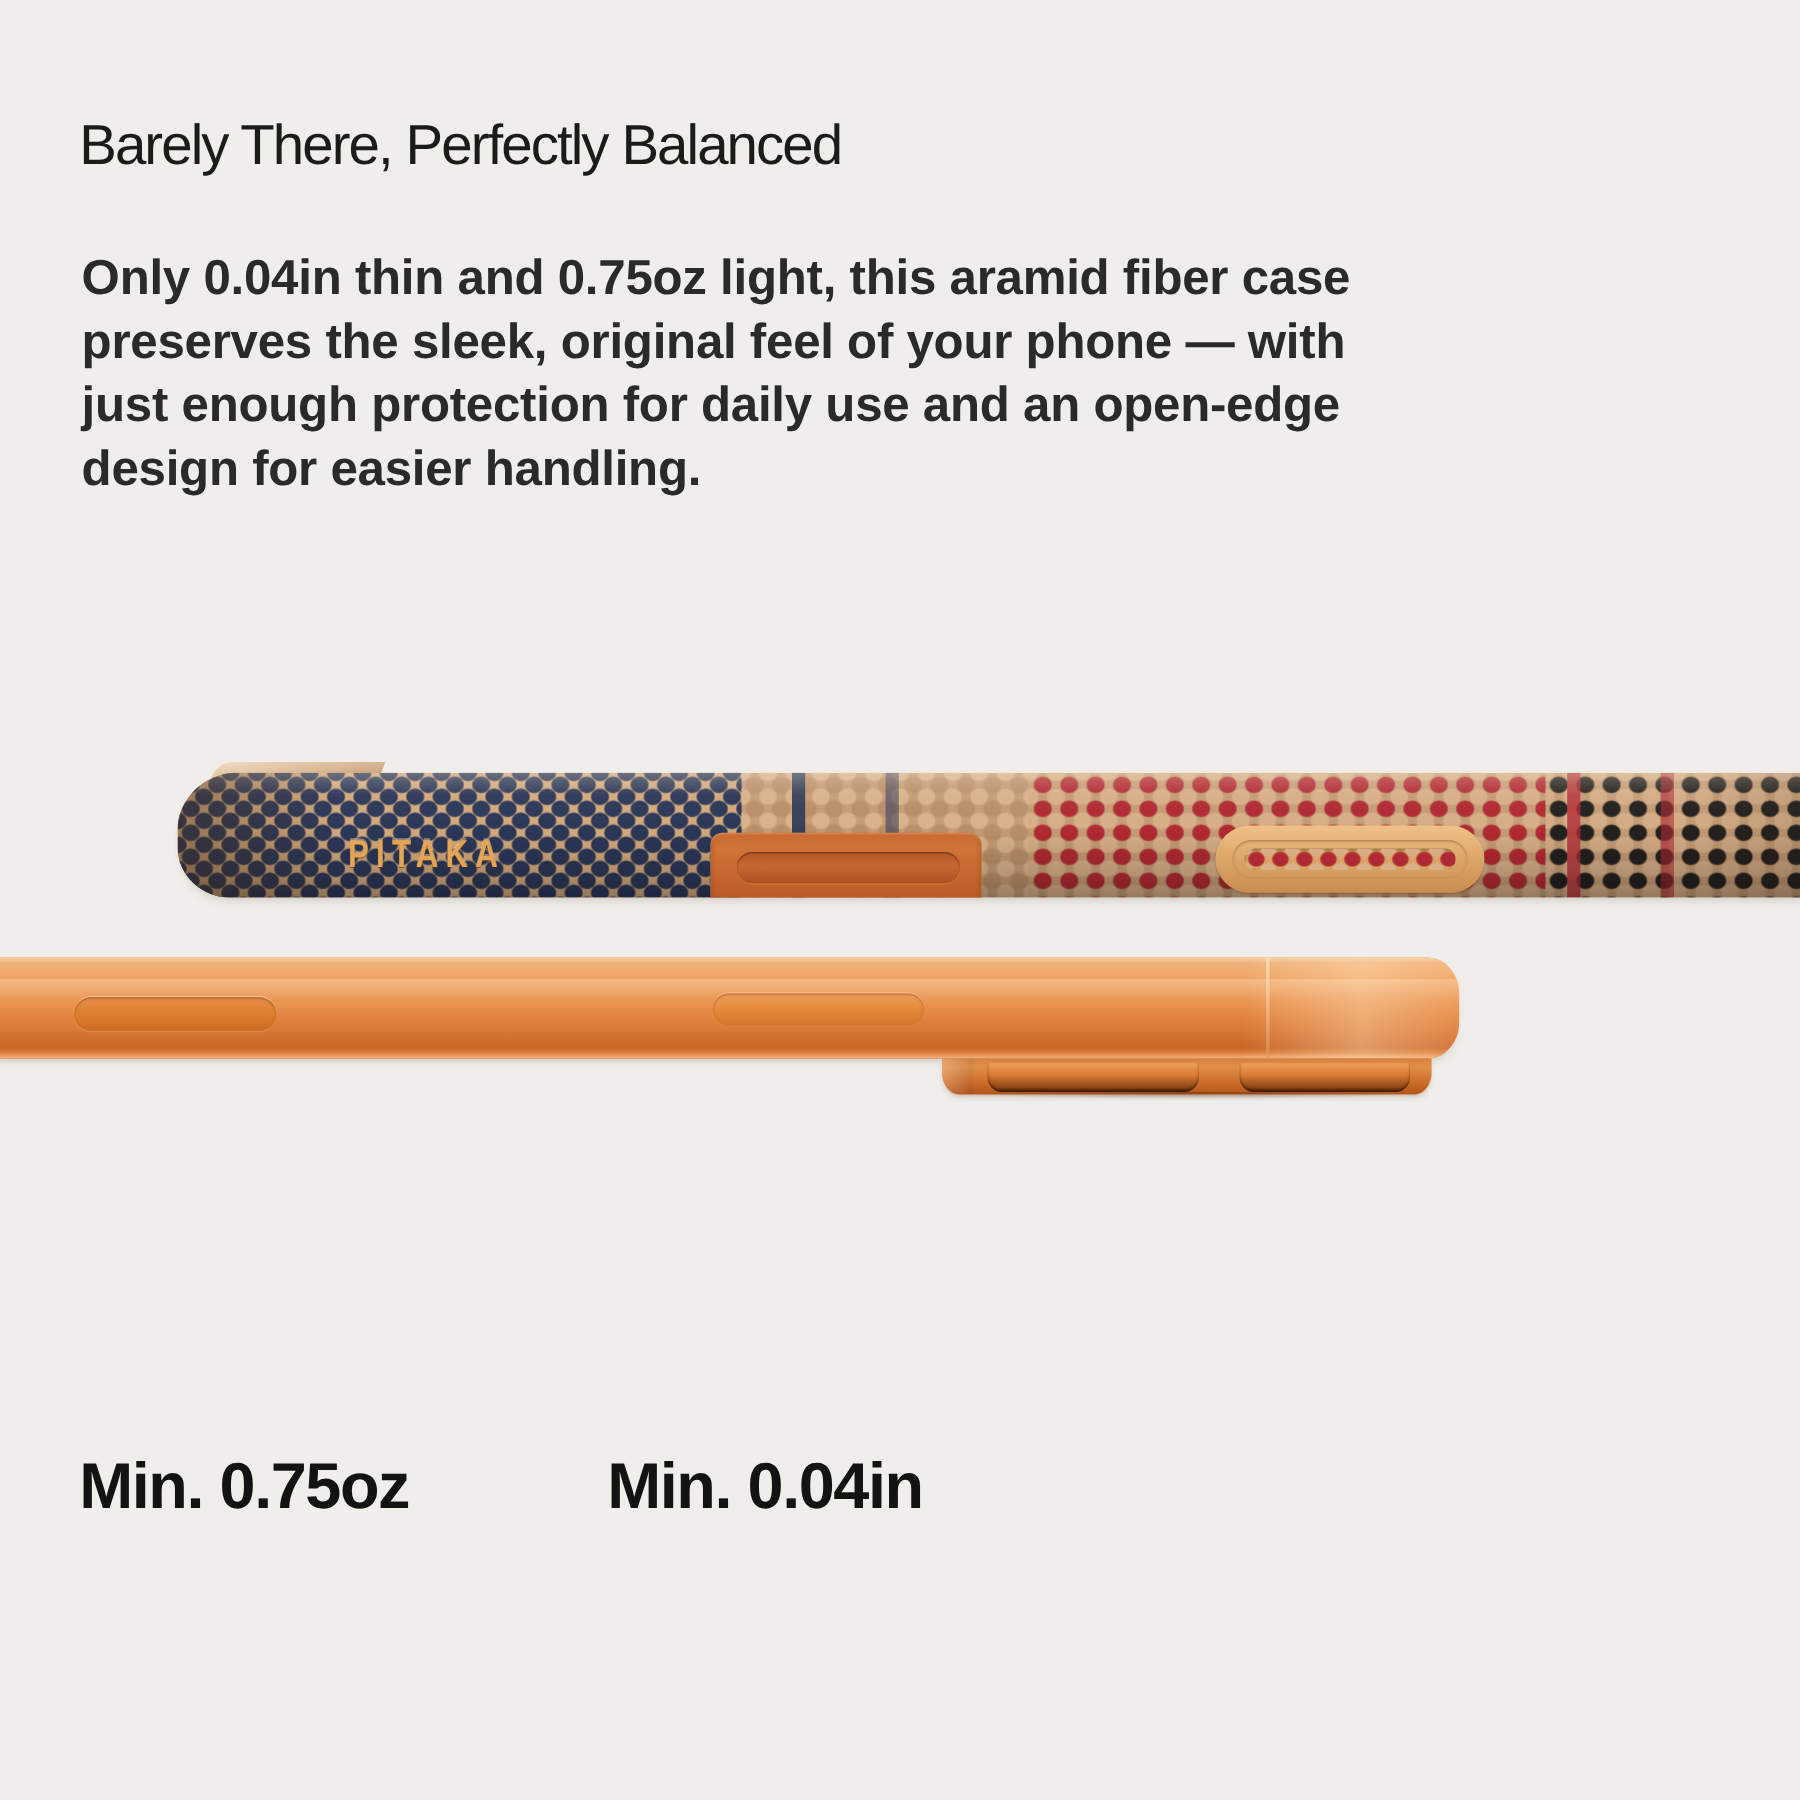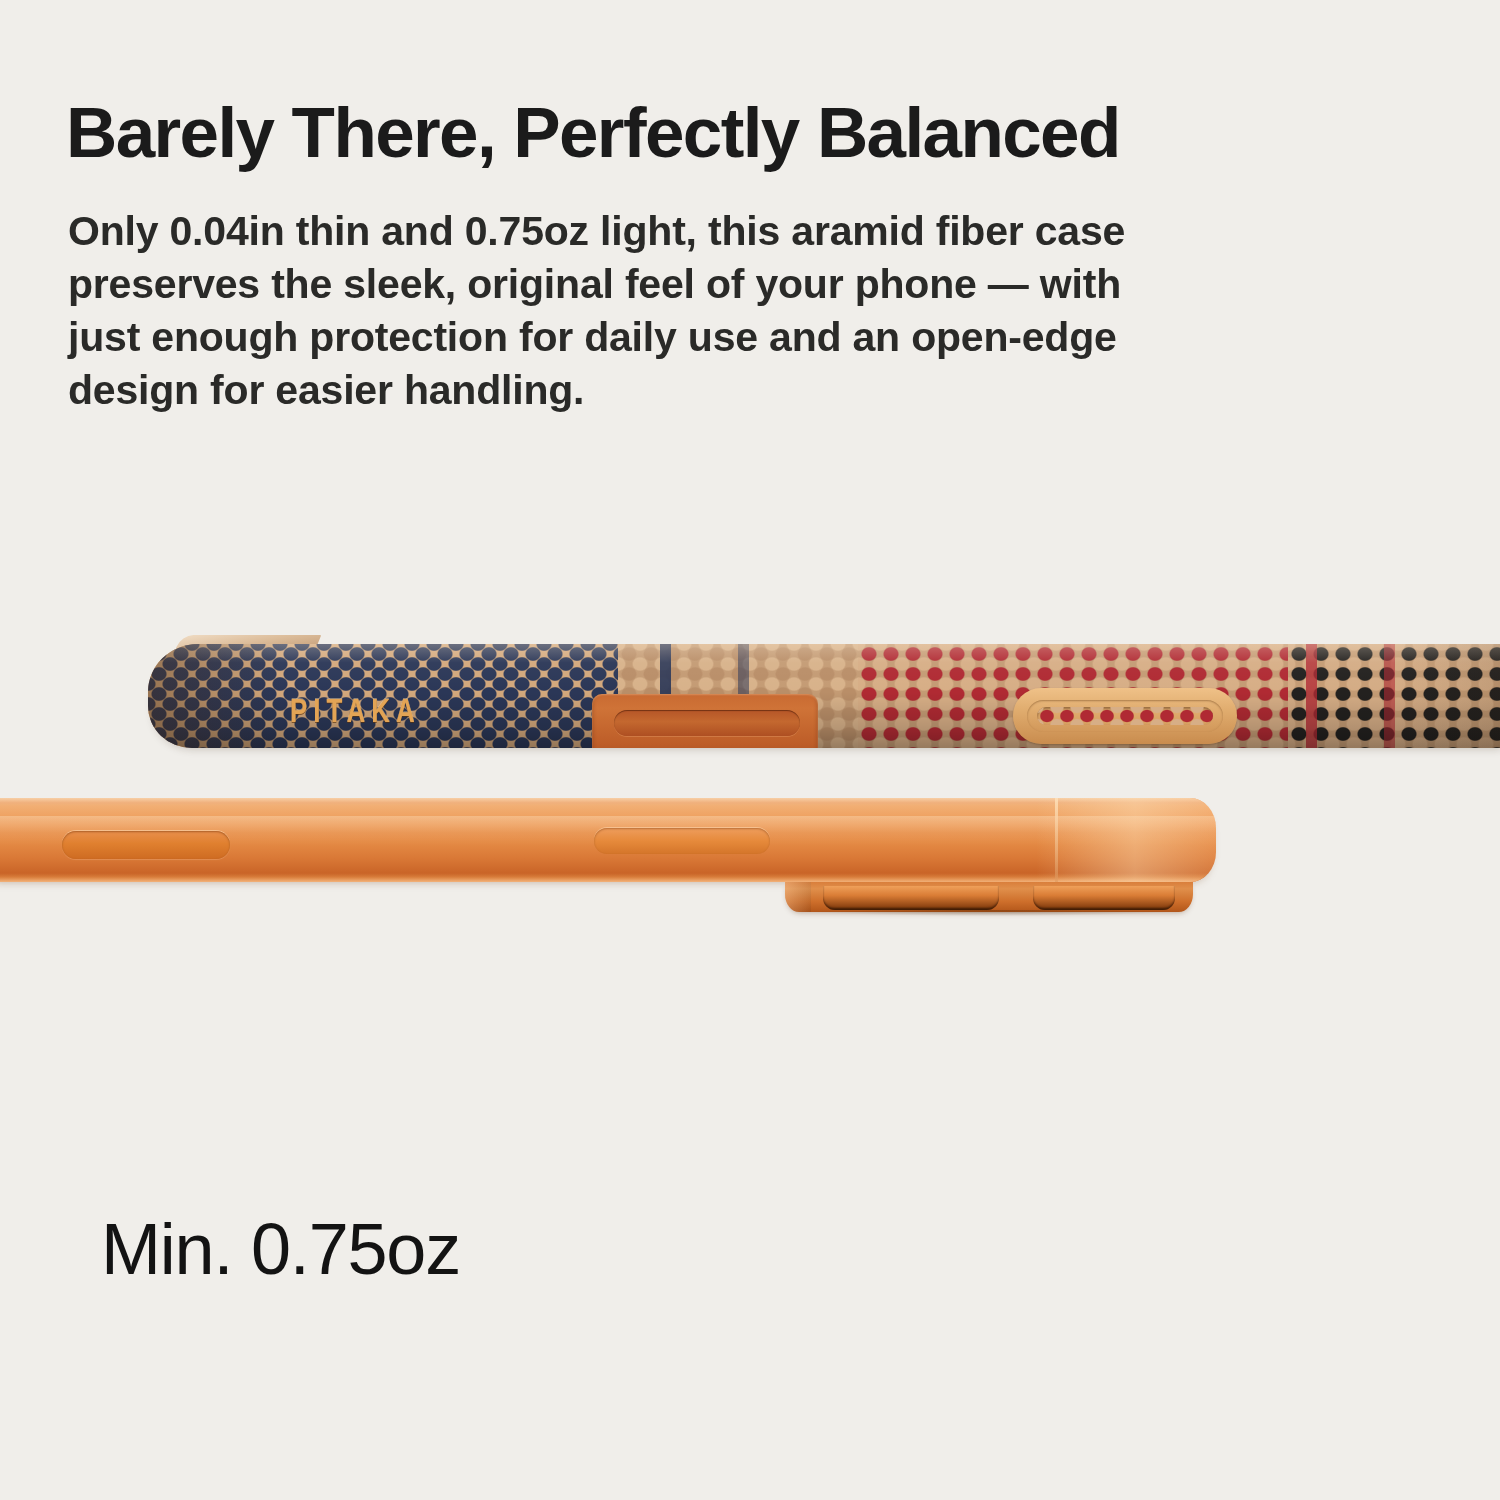--- a/index.html
+++ b/index.html
@@ -18,22 +18,22 @@
     position: absolute;
     inset: 0;
     background: #F0EEEA;
   }
 
   
   .headline {
     position: absolute;
     left: 66px;
     top: 96px;
-    font-size: 71px;
-    font-weight: 700;
+    font-size: 47px;
+    font-weight: 400;
     letter-spacing: -1.6px;
     color: #1B1B1B;
     line-height: 1.05;
     white-space: nowrap;
   }
   .subcopy {
     position: absolute;
     left: 68px;
     top: 205px;
     width: 1110px;
@@ -47,26 +47,25 @@
   
   .stats {
     position: absolute;
     left: 66px;
     top: 1208px;
     display: flex;
     align-items: baseline;
     gap: 0;
   }
   .stat {
-    font-size: 72px;
-    font-weight: 400;
+    font-size: 54px;
+    font-weight: 700;
     color: #131313;
     letter-spacing: -1.2px;
     white-space: nowrap;
-    margin-left: 35px;
   }
   .stat-weight { width: 440px; }
   .footnote {
     position: absolute;
     left: 68px;
     top: 1290px;
     font-size: 25px;
     font-weight: 300;
     color: #8A8A86;
     letter-spacing: 0px;
@@ -454,16 +453,17 @@
     <div class="cam-bump">
       <div class="cam-step-l"></div>
       <div class="cam-lens cam-lens-1"></div>
       <div class="cam-lens cam-lens-2"></div>
     </div>
     <div class="cam-bump-shadow"></div>
   </div>
 
   <div class="stats">
     <div class="stat stat-weight">Min. 0.75oz</div>
+    <div class="stat stat-thickness">Min. 0.04in</div>
   </div>
 
 
 </div>
 
 </body></html>

